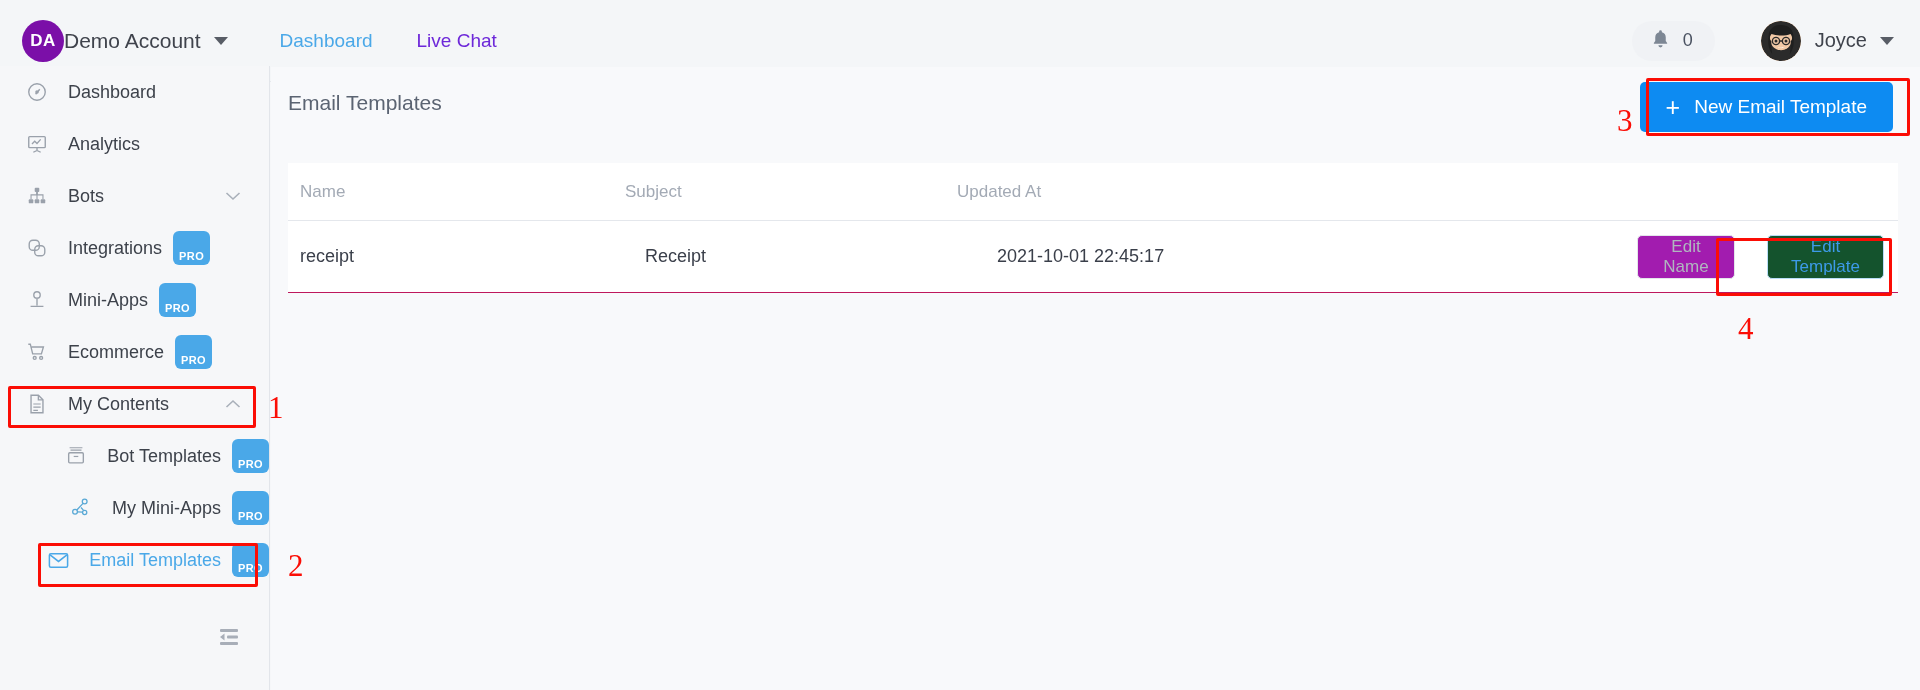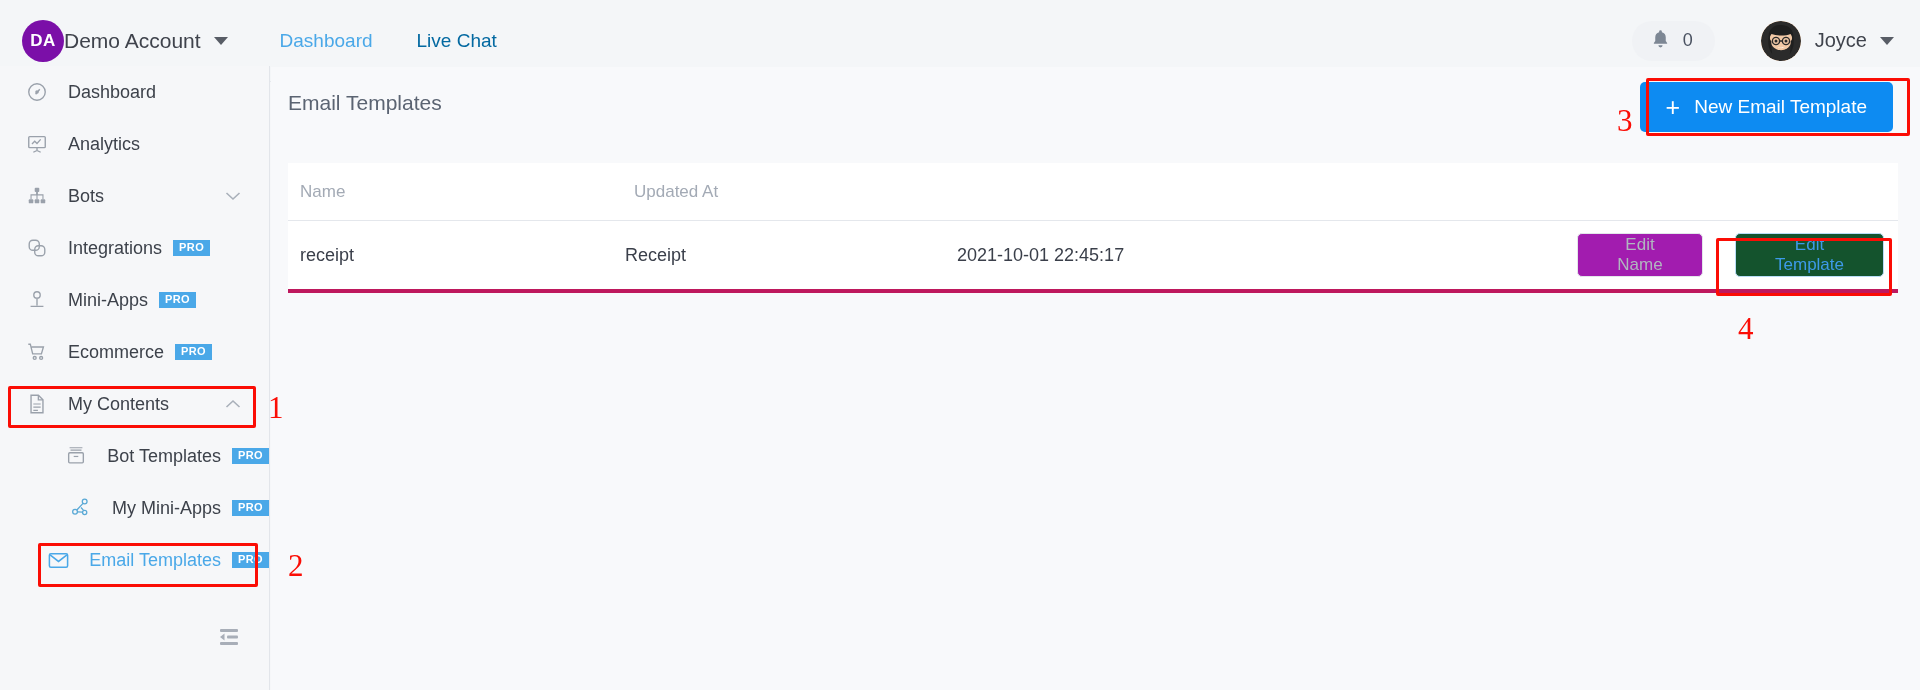--- a/index.html
+++ b/index.html
@@ -57,21 +57,21 @@
     margin-left: 13px;
   }
   #topnav {
     display: flex;
     align-items: center;
     margin-left: 52px;
   }
   .topnav-item {
     font-size: 19px;
     margin-right: 44px;
-    color: #0369a1;
+    color: #6d28d9;
     cursor: pointer;
   }
   .topnav-item.active { color: #4aa8e8; }
 
   #topbar-right {
     margin-left: auto;
     display: flex;
     align-items: center;
     margin-right: 26px;
   }
@@ -141,22 +141,22 @@
   }
   .side-item.sub { padding-left: 50px; justify-content: flex-end; }
   .side-item.active .side-label { color: #4aa8e8; }
   .side-item.active .ico { color: #4aa8e8; }
   .pro-badge {
     margin-left: 11px;
     background: #4aa8e8;
     color: #fff;
     font-size: 11px;
     font-weight: bold;
-    border-radius: 0;
-    padding: 2px 6px 3px 6px;
+    border-radius: 6px;
+    padding: 20px 6px 3px 6px;
     letter-spacing: .4px;
     line-height: 1;
   }
   .chev {
     position: absolute;
     right: 28px;
     color: #a9b0ba;
     font-size: 14px;
     line-height: 1;
   }
@@ -215,25 +215,25 @@
     box-sizing: border-box;
   }
   .t-row {
     display: flex;
     align-items: center;
     box-sizing: border-box;
   }
   #t-head {
     height: 58px;
     border-bottom: 1px solid #e4e7ec;
-    gap: 9px;
   }
   #t-body-row {
     height: 72px;
-    border-bottom: 4px solid #be185d;
+    border-bottom: 1px solid #be185d;
+    gap: 20px;
   }
   .c-name     { width: 337px; padding-left: 12px; box-sizing: border-box; }
   .c-subject  { width: 332px; }
   .c-updated  { width: 620px; }
   .c-actions  { flex: 1; display: flex; align-items: center; justify-content: flex-end; padding-right: 14px; box-sizing: border-box; }
   #t-head .c-name, #t-head .c-subject, #t-head .c-updated {
     font-size: 17px;
     color: #a3aab5;
   }
   #t-body-row .c-name, #t-body-row .c-subject, #t-body-row .c-updated {
@@ -470,20 +470,21 @@
 
   <button id="new-template-btn">
     <span class="plus">+</span>
     <span>New Email Template</span>
   </button>
 
   <div id="table-card">
 
     <div class="t-row" id="t-head">
       <div class="c-name">Name</div>
+      <div class="c-subject">Subject</div>
       <div class="c-updated">Updated At</div>
       <div class="c-actions"></div>
     </div>
 
     <div class="t-row" id="t-body-row">
       <div class="c-name">receipt</div>
       <div class="c-subject">Receipt</div>
       <div class="c-updated">2021-10-01 22:45:17</div>
       <div class="c-actions">
         <button class="tbtn" id="edit-name-btn">Edit Name</button>

